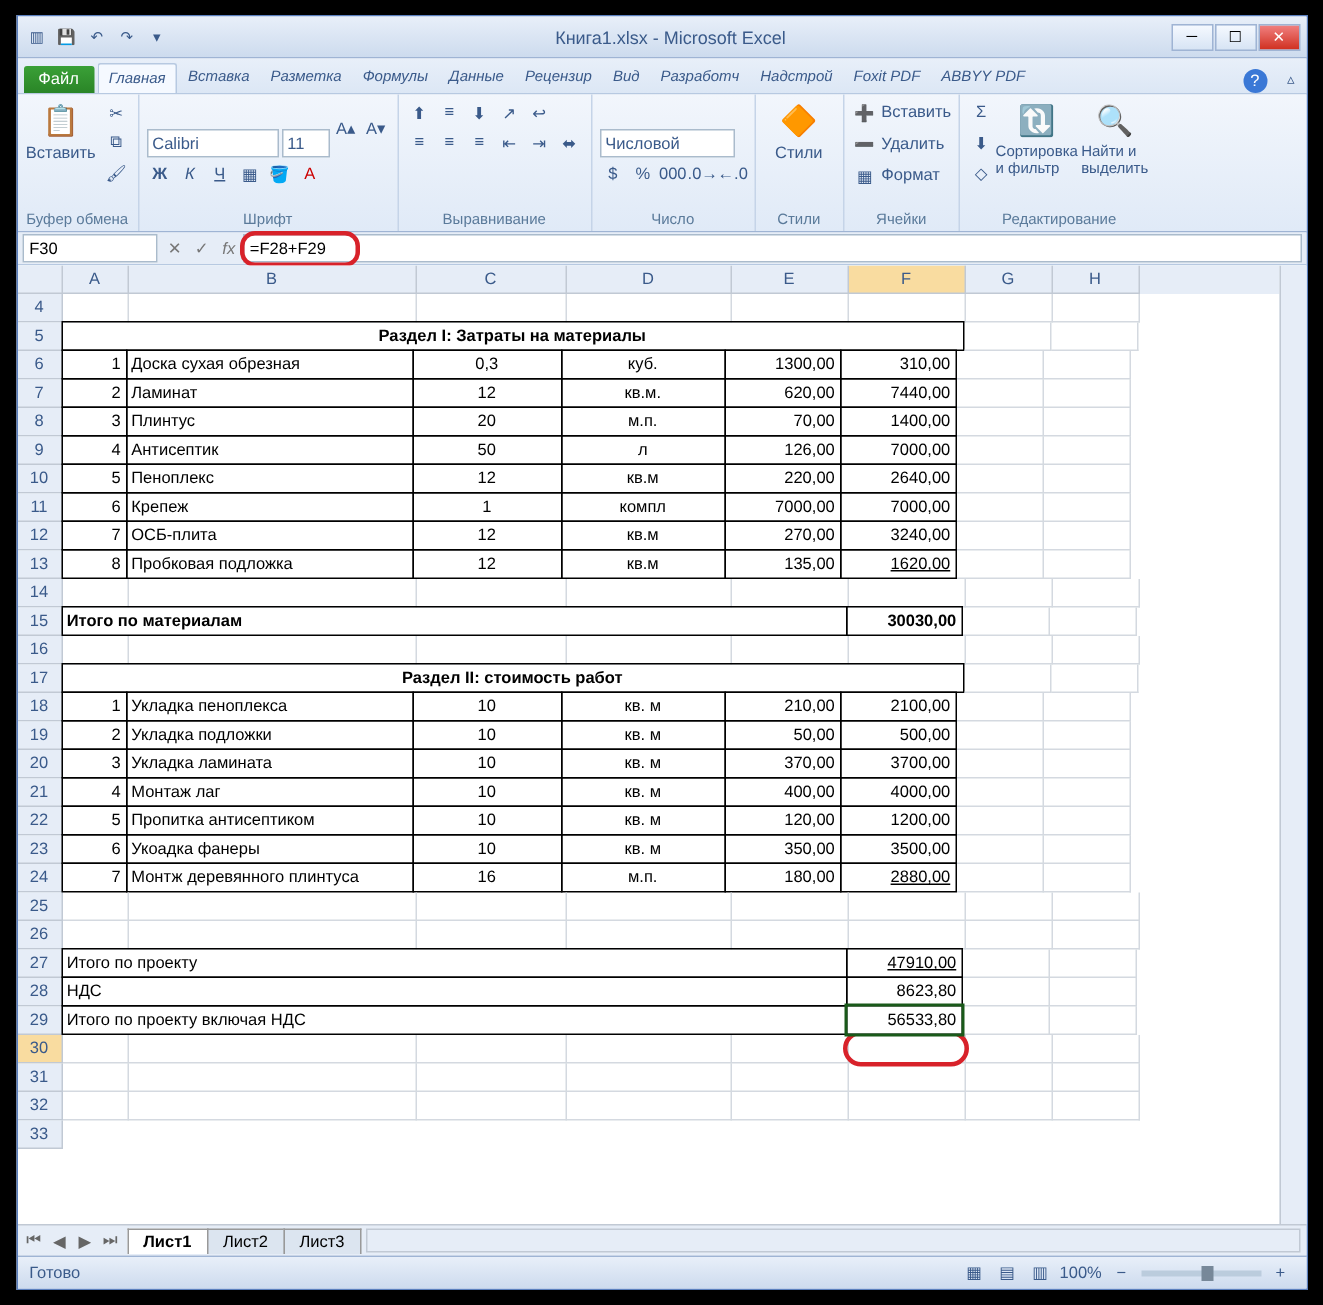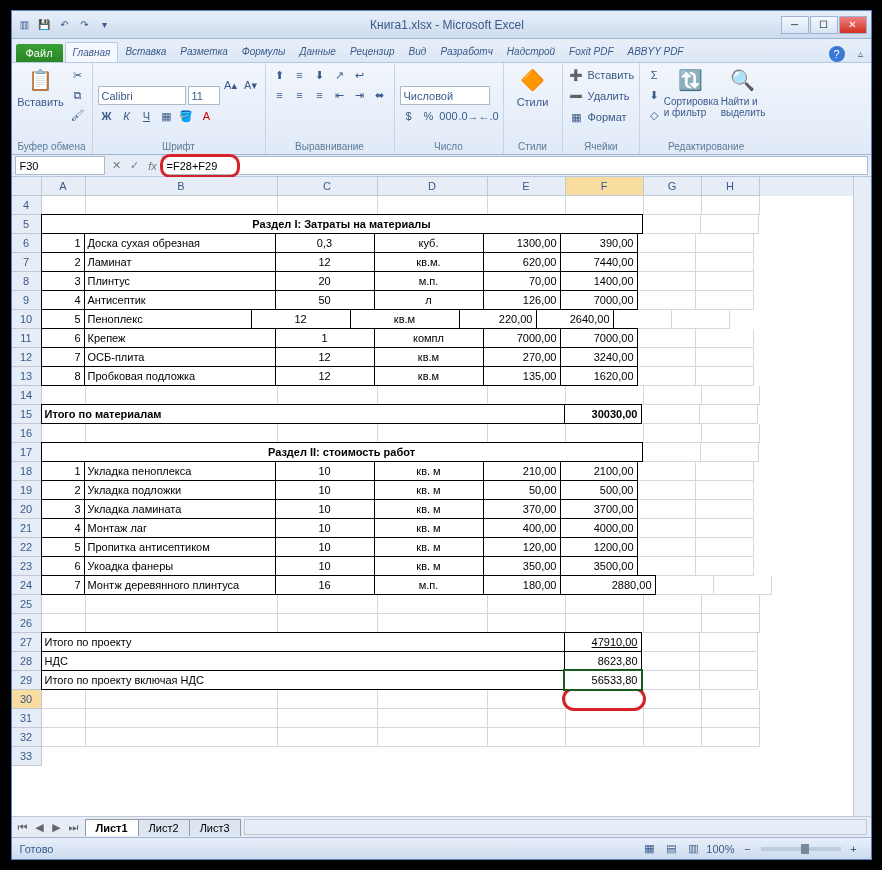--- a/index.html
+++ b/index.html
@@ -327,21 +327,21 @@
           <div class="cell b section-header" style="width: 602px;">Раздел I: Затраты на материалы</div>
           <div class="cell" style="width: 58px;"></div>
           <div class="cell" style="width: 58px;"></div>
         </div>
         <div class="crow">
           <div class="cell b num" style="width: 44px;">1</div>
           <div class="cell b" style="width: 192px;">Доска сухая обрезная</div>
           <div class="cell b ctr" style="width: 100px;">0,3</div>
           <div class="cell b ctr" style="width: 110px;">куб.</div>
           <div class="cell b num" style="width: 78px;">1300,00</div>
-          <div class="cell b num" style="width: 78px;">390,00</div>
+          <div class="cell b num" style="width: 78px;">310,00</div>
           <div class="cell" style="width: 58px;"></div>
           <div class="cell" style="width: 58px;"></div>
         </div>
         <div class="crow">
           <div class="cell b num" style="width: 44px;">2</div>
           <div class="cell b" style="width: 192px;">Ламинат</div>
           <div class="cell b ctr" style="width: 100px;">12</div>
           <div class="cell b ctr" style="width: 110px;">кв.м.</div>
           <div class="cell b num" style="width: 78px;">620,00</div>
           <div class="cell b num" style="width: 78px;">7440,00</div>
@@ -363,21 +363,21 @@
           <div class="cell b" style="width: 192px;">Антисептик</div>
           <div class="cell b ctr" style="width: 100px;">50</div>
           <div class="cell b ctr" style="width: 110px;">л</div>
           <div class="cell b num" style="width: 78px;">126,00</div>
           <div class="cell b num" style="width: 78px;">7000,00</div>
           <div class="cell" style="width: 58px;"></div>
           <div class="cell" style="width: 58px;"></div>
         </div>
         <div class="crow">
           <div class="cell b num" style="width: 44px;">5</div>
-          <div class="cell b" style="width: 168px;">Пеноплекс</div>
+          <div class="cell b" style="width: 192px;">Пеноплекс</div>
           <div class="cell b ctr" style="width: 100px;">12</div>
           <div class="cell b ctr" style="width: 110px;">кв.м</div>
           <div class="cell b num" style="width: 78px;">220,00</div>
           <div class="cell b num" style="width: 78px;">2640,00</div>
           <div class="cell" style="width: 58px;"></div>
           <div class="cell" style="width: 58px;"></div>
         </div>
         <div class="crow">
           <div class="cell b num" style="width: 44px;">6</div>
           <div class="cell b" style="width: 192px;">Крепеж</div>
@@ -397,21 +397,21 @@
           <div class="cell b num" style="width: 78px;">3240,00</div>
           <div class="cell" style="width: 58px;"></div>
           <div class="cell" style="width: 58px;"></div>
         </div>
         <div class="crow">
           <div class="cell b num" style="width: 44px;">8</div>
           <div class="cell b" style="width: 192px;">Пробковая подложка</div>
           <div class="cell b ctr" style="width: 100px;">12</div>
           <div class="cell b ctr" style="width: 110px;">кв.м</div>
           <div class="cell b num" style="width: 78px;">135,00</div>
-          <div class="cell b num" style="width: 78px;">1620,00</div>
+          <div class="cell b num" style="width: 78px; text-decoration: underline;">1620,00</div>
           <div class="cell" style="width: 58px;"></div>
           <div class="cell" style="width: 58px;"></div>
         </div>
         <div class="crow">
           <div class="cell" style="width: 44px;"></div>
           <div class="cell" style="width: 192px;"></div>
           <div class="cell" style="width: 100px;"></div>
           <div class="cell" style="width: 110px;"></div>
           <div class="cell" style="width: 78px;"></div>
           <div class="cell" style="width: 78px;"></div>
@@ -498,21 +498,21 @@
           <div class="cell b num" style="width: 78px;">3500,00</div>
           <div class="cell" style="width: 58px;"></div>
           <div class="cell" style="width: 58px;"></div>
         </div>
         <div class="crow">
           <div class="cell b num" style="width: 44px;">7</div>
           <div class="cell b" style="width: 192px;">Монтж деревянного плинтуса</div>
           <div class="cell b ctr" style="width: 100px;">16</div>
           <div class="cell b ctr" style="width: 110px;">м.п.</div>
           <div class="cell b num" style="width: 78px;">180,00</div>
-          <div class="cell b num" style="width: 96px;">2880,00</div>
+          <div class="cell b num" style="width: 78px; text-decoration: underline;">2880,00</div>
           <div class="cell" style="width: 58px;"></div>
           <div class="cell" style="width: 58px;"></div>
         </div>
         <div class="crow">
           <div class="cell" style="width: 44px;"></div>
           <div class="cell" style="width: 192px;"></div>
           <div class="cell" style="width: 100px;"></div>
           <div class="cell" style="width: 110px;"></div>
           <div class="cell" style="width: 78px;"></div>
           <div class="cell" style="width: 78px;"></div>

